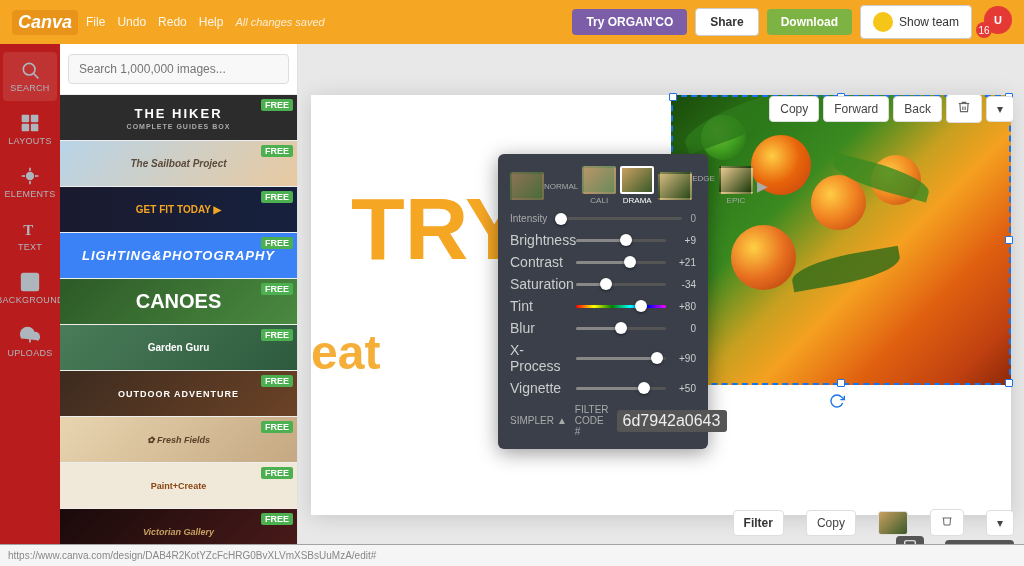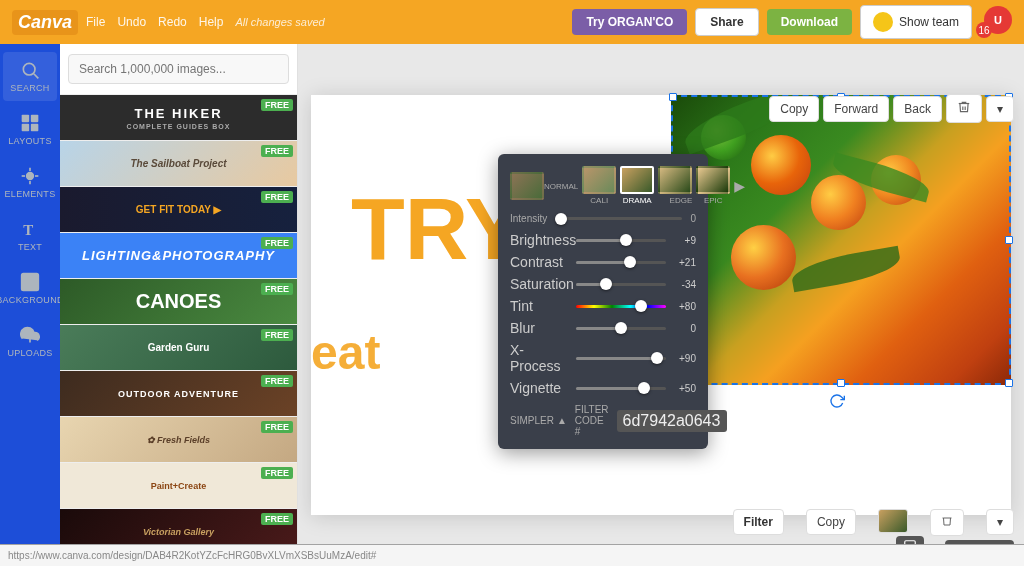--- a/index.html
+++ b/index.html
@@ -20,21 +20,21 @@
     #topbar .download-btn { background: #7cb342; color: white; border: none; padding: 6px 14px; border-radius: 4px; font-size: 12px; font-weight: 600; cursor: pointer; }
     #topbar .show-team-btn { background: white; color: #333; border: 1px solid #ccc; padding: 6px 12px; border-radius: 4px; font-size: 12px; cursor: pointer; display: flex; align-items: center; gap: 6px; }
     #topbar .avatar { width: 28px; height: 28px; border-radius: 50%; background: #e53935; color: white; display: flex; align-items: center; justify-content: center; font-size: 11px; font-weight: 700; }
     #topbar .avatar-badge { background: #e53935; color: white; border-radius: 50%; width: 16px; height: 16px; font-size: 10px; display: flex; align-items: center; justify-content: center; margin-left: -8px; margin-top: -12px; }
 
     
     #main { display: flex; height: calc(566px - 44px); }
 
     
     #sidebar-icons {
-      width: 60px; background: #1d4ed8; display: flex; flex-direction: column; align-items: center; padding-top: 8px; gap: 4px;
+      width: 60px; background: #b91c1c; display: flex; flex-direction: column; align-items: center; padding-top: 8px; gap: 4px;
     }
     .sidebar-icon-item { display: flex; flex-direction: column; align-items: center; padding: 8px 4px; cursor: pointer; border-radius: 4px; width: 54px; }
     .sidebar-icon-item.active { background: rgba(255,255,255,0.1); }
     .sidebar-icon-item svg { width: 20px; height: 20px; fill: #adb5bd; }
     .sidebar-icon-item span { font-size: 9px; color: #adb5bd; margin-top: 3px; text-transform: uppercase; letter-spacing: 0.3px; }
 
     
     #left-panel {
       width: 238px; background: #fff; border-right: 1px solid #e0e0e0; display: flex; flex-direction: column;
     }
@@ -84,21 +84,21 @@
     .filter-code-input { background: #555; border: none; color: #eee; font-size: 16px; padding: 2px 6px; border-radius: 3px; width: 110px; }
 
     
     #action-buttons {
       position: absolute; top: 50px; right: 10px; display: flex; gap: 4px; align-items: center; z-index: 50;
     }
     .action-btn { background: white; border: 1px solid #ddd; color: #444; font-size: 12px; padding: 5px 10px; border-radius: 4px; cursor: pointer; }
 
     
     #bottom-action-bar {
-      position: absolute; bottom: 30px; right: 10px; display: flex; gap: 22px; align-items: flex-start; z-index: 50;
+      position: absolute; bottom: 30px; right: 10px; display: flex; gap: 22px; align-items: center; z-index: 50;
     }
     .bottom-btn { background: white; border: 1px solid #ddd; color: #444; font-size: 12px; padding: 5px 10px; border-radius: 4px; cursor: pointer; }
     .bottom-btn.active { color: #333; font-weight: 600; }
 
     
     .canvas-big-text { position: absolute; top: 90px; left: 40px; font-size: 88px; font-weight: 900; color: #f5a623; font-family: 'Arial Black', sans-serif; line-height: 1; z-index: 1; }
 
     
     #statusbar {
       position: absolute; bottom: 0; left: 0; right: 0; height: 22px; background: #f5f5f5; border-top: 1px solid #a3a3a3;
@@ -340,21 +340,21 @@
           <div class="filter-label">NORMAL</div>
         </div>
         <div style="display:flex;flex-direction:column;align-items:center;">
           <div class="filter-thumb" style="background:linear-gradient(135deg,#b8956a,#6b8a5a);width:34px;height:28px;border-radius:2px;"></div>
           <div class="filter-label">CALI</div>
         </div>
         <div style="display:flex;flex-direction:column;align-items:center;">
           <div class="filter-thumb active" style="background:linear-gradient(135deg,#c8a060,#3a5a2a);width:34px;height:28px;border-radius:2px;border:2px solid white;"></div>
           <div class="filter-label" style="color:white;">DRAMA</div>
         </div>
-        <div style="display:flex;flex-direction:column;align-items:flex-end;">
+        <div style="display:flex;flex-direction:row;align-items:flex-start;">
           <div class="filter-thumb" style="background:linear-gradient(135deg,#d4b880,#2a4a1a);width:34px;height:28px;border-radius:2px;"></div>
           <div class="filter-label">EDGE</div>
         </div>
         <div style="display:flex;flex-direction:column;align-items:center;">
           <div class="filter-thumb" style="background:linear-gradient(135deg,#e8c890,#1a3a0a);width:34px;height:28px;border-radius:2px;"></div>
           <div class="filter-label">EPIC</div>
         </div>
         <span class="filter-nav-btn">▶</span>
       </div>
 

